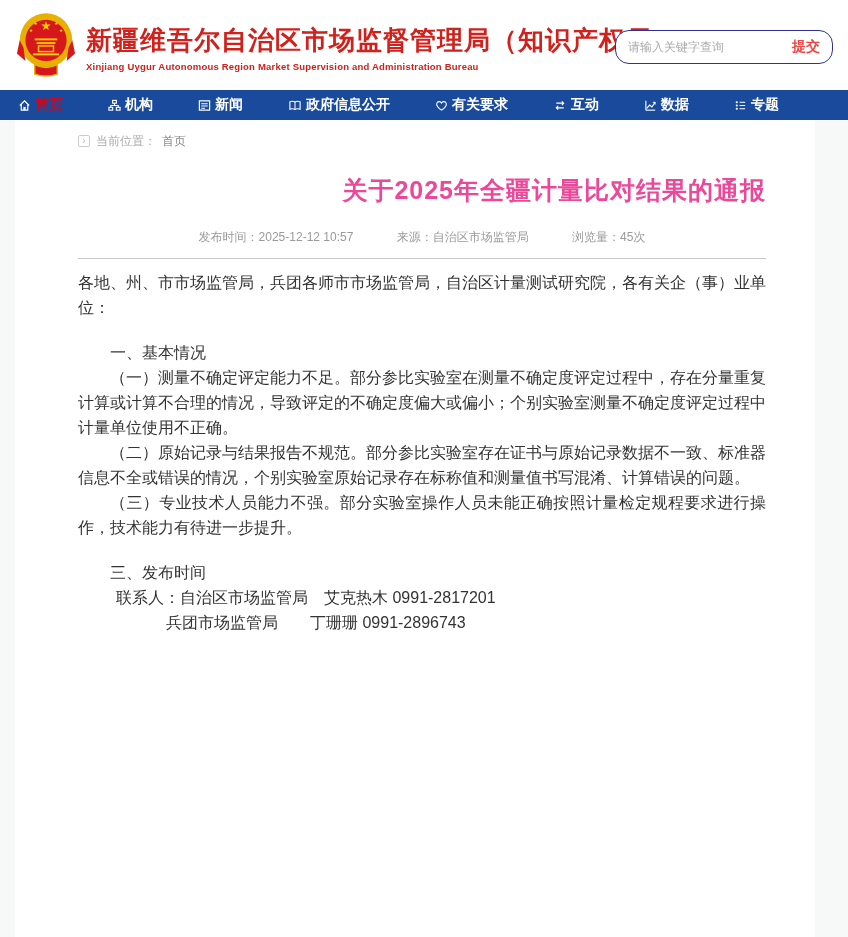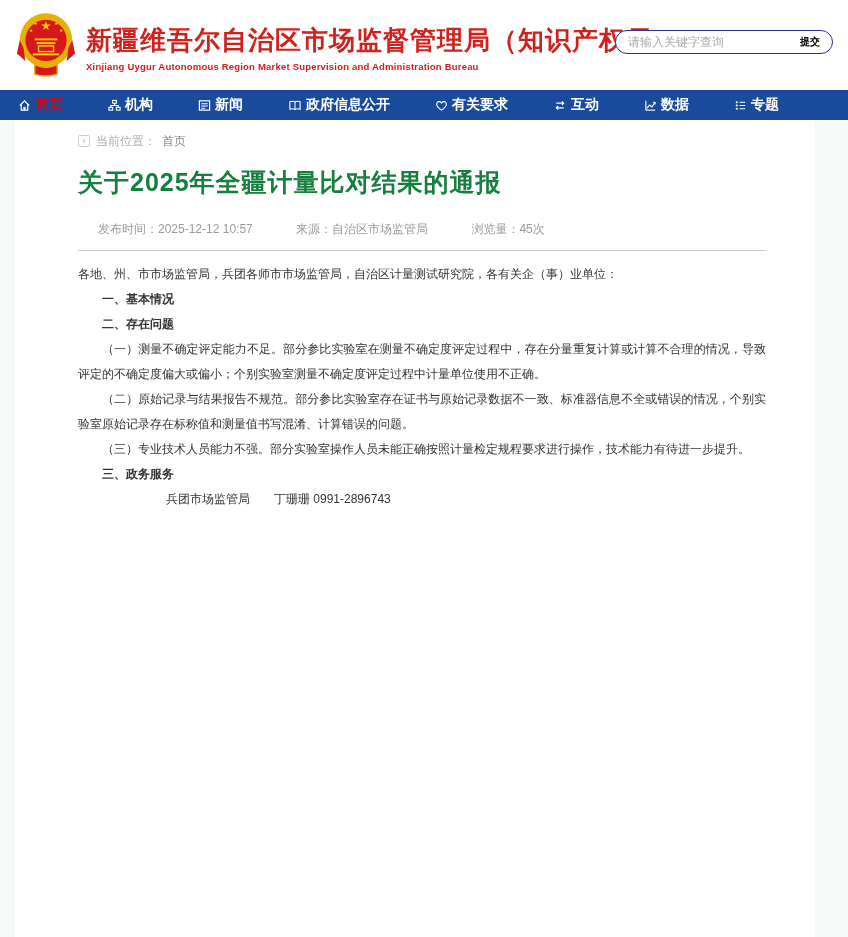--- a/index.html
+++ b/index.html
@@ -7,50 +7,50 @@
   body { font-family:"Liberation Sans","DejaVu Sans",sans-serif; color:#333; }
   .page { width:848px; height:937px; margin:0 auto; background:#f7f8f8; position:relative; overflow:hidden; }
 
   
   .site-header { width:848px; height:90px; background:#ffffff; position:relative; }
   .brand { position:absolute; left:16px; top:12px; display:flex; align-items:center; }
   .emblem { width:60px; height:66px; margin-right:10px; }
   .brand-text { padding-top:4px; }
   .agency-cn { color:#d0211c; font-size:26px; font-weight:bold; letter-spacing:1px; line-height:34px; }
   .agency-en { color:#d0211c; font-size:9.5px; font-weight:bold; margin-top:4px; letter-spacing:0.2px; }
-  .search-box { position:absolute; right:15px; top:30px; width:218px; height:24px;
+  .search-box { position:absolute; right:15px; top:30px; width:218px; height:34px;
     border:1px solid #2e3192; border-radius:14px; background:#fff; display:flex; align-items:center; padding:0 12px; }
   .search-input { flex:1; border:none; outline:none; font-size:12px; color:#333; background:transparent; }
   .search-input::placeholder { color:#aaa; }
-  .search-submit { border:none; background:transparent; color:#000000; font-size:10px; font-weight:bold; cursor:pointer; white-space:nowrap; }
+  .search-submit { border:none; background:transparent; color:#ef4444; font-size:14px; font-weight:bold; cursor:pointer; white-space:nowrap; }
 
   
   .main-nav { width:848px; height:30px; background:#1a4a9c; display:flex; align-items:center; padding-left:18px; gap:45px; }
   .nav-item { display:flex; align-items:center; gap:4px; color:#ffffff; font-size:14px; font-weight:bold; cursor:pointer; white-space:nowrap; }
   .nav-item.active { color:#c9091e; }
   .nav-item svg { display:block; }
 
   
   .card { position:absolute; left:15px; top:120px; width:800px; height:817px; background:#ffffff; }
   .card-inner { padding:10px 49px 0 63px; }
 
   .breadcrumb { display:flex; align-items:center; gap:6px; font-size:12px; color:#aaa; height:22px; }
   .crumb-icon { width:12px; height:12px; border:1px solid #ccc; border-radius:2px; color:#bbb;
     font-size:10px; line-height:10px; text-align:center; display:inline-block; }
   .crumb-current { color:#888; }
 
-  .article-title { text-align:left; font-size:25px; font-weight:bold; color:#15803d; margin-top:14px; letter-spacing:1px; }
-  .article-meta { text-align:left; font-size:12px; color:#9a9a9a; margin-top:22px; }
+  .article-title { text-align:right; font-size:25px; font-weight:bold; color:#ec4899; margin-top:22px; letter-spacing:1px; }
+  .article-meta { text-align:center; font-size:12px; color:#9a9a9a; margin-top:22px; }
   .article-meta .meta-item { margin:0 20px; }
   .meta-divider { border-bottom:1px solid #c9c9c9; margin-top:12px; }
 
-  .article-body { margin-top:11px; font-size:12px; line-height:25px; color:#333; }
+  .article-body { margin-top:11px; font-size:16px; line-height:25px; color:#333; }
   .para { text-indent:2em; text-align:justify; }
   .salutation { text-indent:0; text-align:justify; }
-  .sec-heading { text-indent:2em; font-weight:bold; }
+  .sec-heading { text-indent:2em; font-weight:normal;margin-top:20px; }
 
   .contact-line1 { text-indent:38px; }
   .contact-line2 { text-indent:88px; }
 </style>
 </head>
 <body>
 
 <div class="page">
 
   <div class="site-header">
@@ -161,25 +161,25 @@
       <div class="article-meta">
         <span class="meta-item">发布时间：2025-12-12 10:57</span>
         <span class="meta-item">来源：自治区市场监管局</span>
         <span class="meta-item">浏览量：45次</span>
       </div>
       <div class="meta-divider"></div>
 
       <div class="article-body">
         <p class="salutation">各地、州、市市场监管局，兵团各师市市场监管局，自治区计量测试研究院，各有关企（事）业单位：</p>
         <p class="sec-heading">一、基本情况</p>
-        <p class="sec-heading">二、存在问题</p>
         <p class="para">（一）测量不确定评定能力不足。部分参比实验室在测量不确定度评定过程中，存在分量重复计算或计算不合理的情况，导致评定的不确定度偏大或偏小；个别实验室测量不确定度评定过程中计量单位使用不正确。</p>
         <p class="para">（二）原始记录与结果报告不规范。部分参比实验室存在证书与原始记录数据不一致、标准器信息不全或错误的情况，个别实验室原始记录存在标称值和测量值书写混淆、计算错误的问题。</p>
         <p class="para">（三）专业技术人员能力不强。部分实验室操作人员未能正确按照计量检定规程要求进行操作，技术能力有待进一步提升。</p>
-        <p class="sec-heading">三、政务服务</p>
+        <p class="sec-heading">三、发布时间</p>
 
+        <p class="contact-line1">联系人：自治区市场监管局　艾克热木 0991-2817201</p>
         <p class="contact-line2">兵团市场监管局　　丁珊珊 0991-2896743</p>
 
       </div>
 
     </div>
   </div>
 </div>
 
 </body></html>

